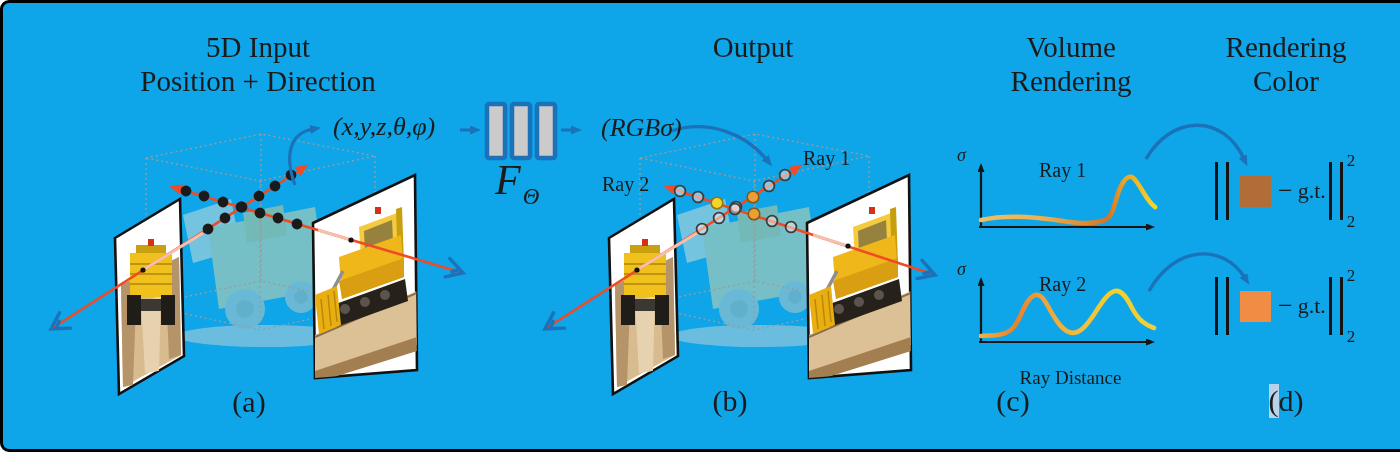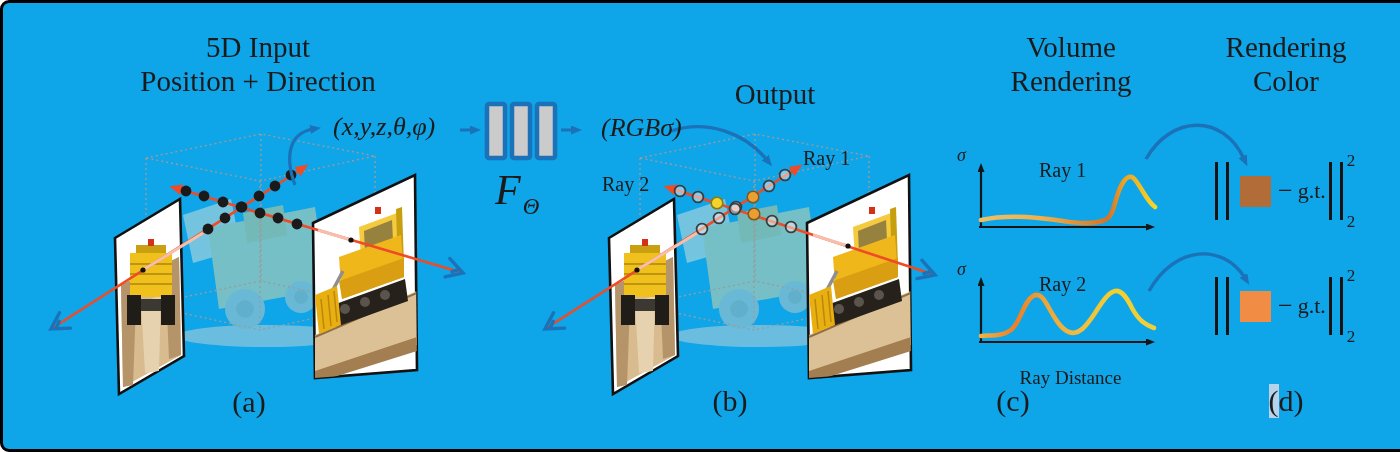--- a/index.html
+++ b/index.html
@@ -202,34 +202,34 @@
     </g>
 
     <path d="M1143,156 C1168,112 1220,110 1241,156" fill="none" stroke="#1b72b8" stroke-width="3.4" marker-end="url(#mBlue)"></path>
     <path d="M1146,288 C1172,242 1220,240 1242,275" fill="none" stroke="#1b72b8" stroke-width="3.4" marker-end="url(#mBlue)"></path>
   </svg>
 
   <div class="abs title" style="left:95px; top:27px; width:320px;">
     <div>5D Input</div>
     <div>Position + Direction</div>
   </div>
-  <div class="abs title" style="left:612px; top:27px; width:320px;margin-top:47px;">
+  <div class="abs title" style="left:590px; top:27px; width:320px;">
     <div>Output</div>
   </div>
   <div class="abs title" style="left:958px; top:27px; width:220px;">
     <div>Volume</div>
     <div>Rendering</div>
   </div>
   <div class="abs title" style="left:1173px; top:27px; width:220px;">
     <div>Rendering</div>
     <div>Color</div>
   </div>
 
   <div class="abs mathlabel" style="left:330px; top:109px;text-align:right;">(x,y,z,θ,φ)</div>
-  <div class="abs" style="left:492px; top:166px; white-space:nowrap;">
+  <div class="abs" style="left:492px; top:156px; white-space:nowrap;">
     <span class="net-f">F</span><span class="net-sub">Θ</span>
   </div>
   <div class="abs mathlabel" style="left:598px; top:110px;">(RGBσ)</div>
 
   <div class="abs raylabel" style="left:800px; top:144px;">Ray 1</div>
   <div class="abs raylabel" style="left:599px; top:170px;">Ray 2</div>
 
   <div class="abs sigma" style="left:954px; top:142px;">σ</div>
   <div class="abs sigma" style="left:954px; top:256px;">σ</div>
   <div class="abs raylabel" style="left:1036px; top:156px;">Ray 1</div>

